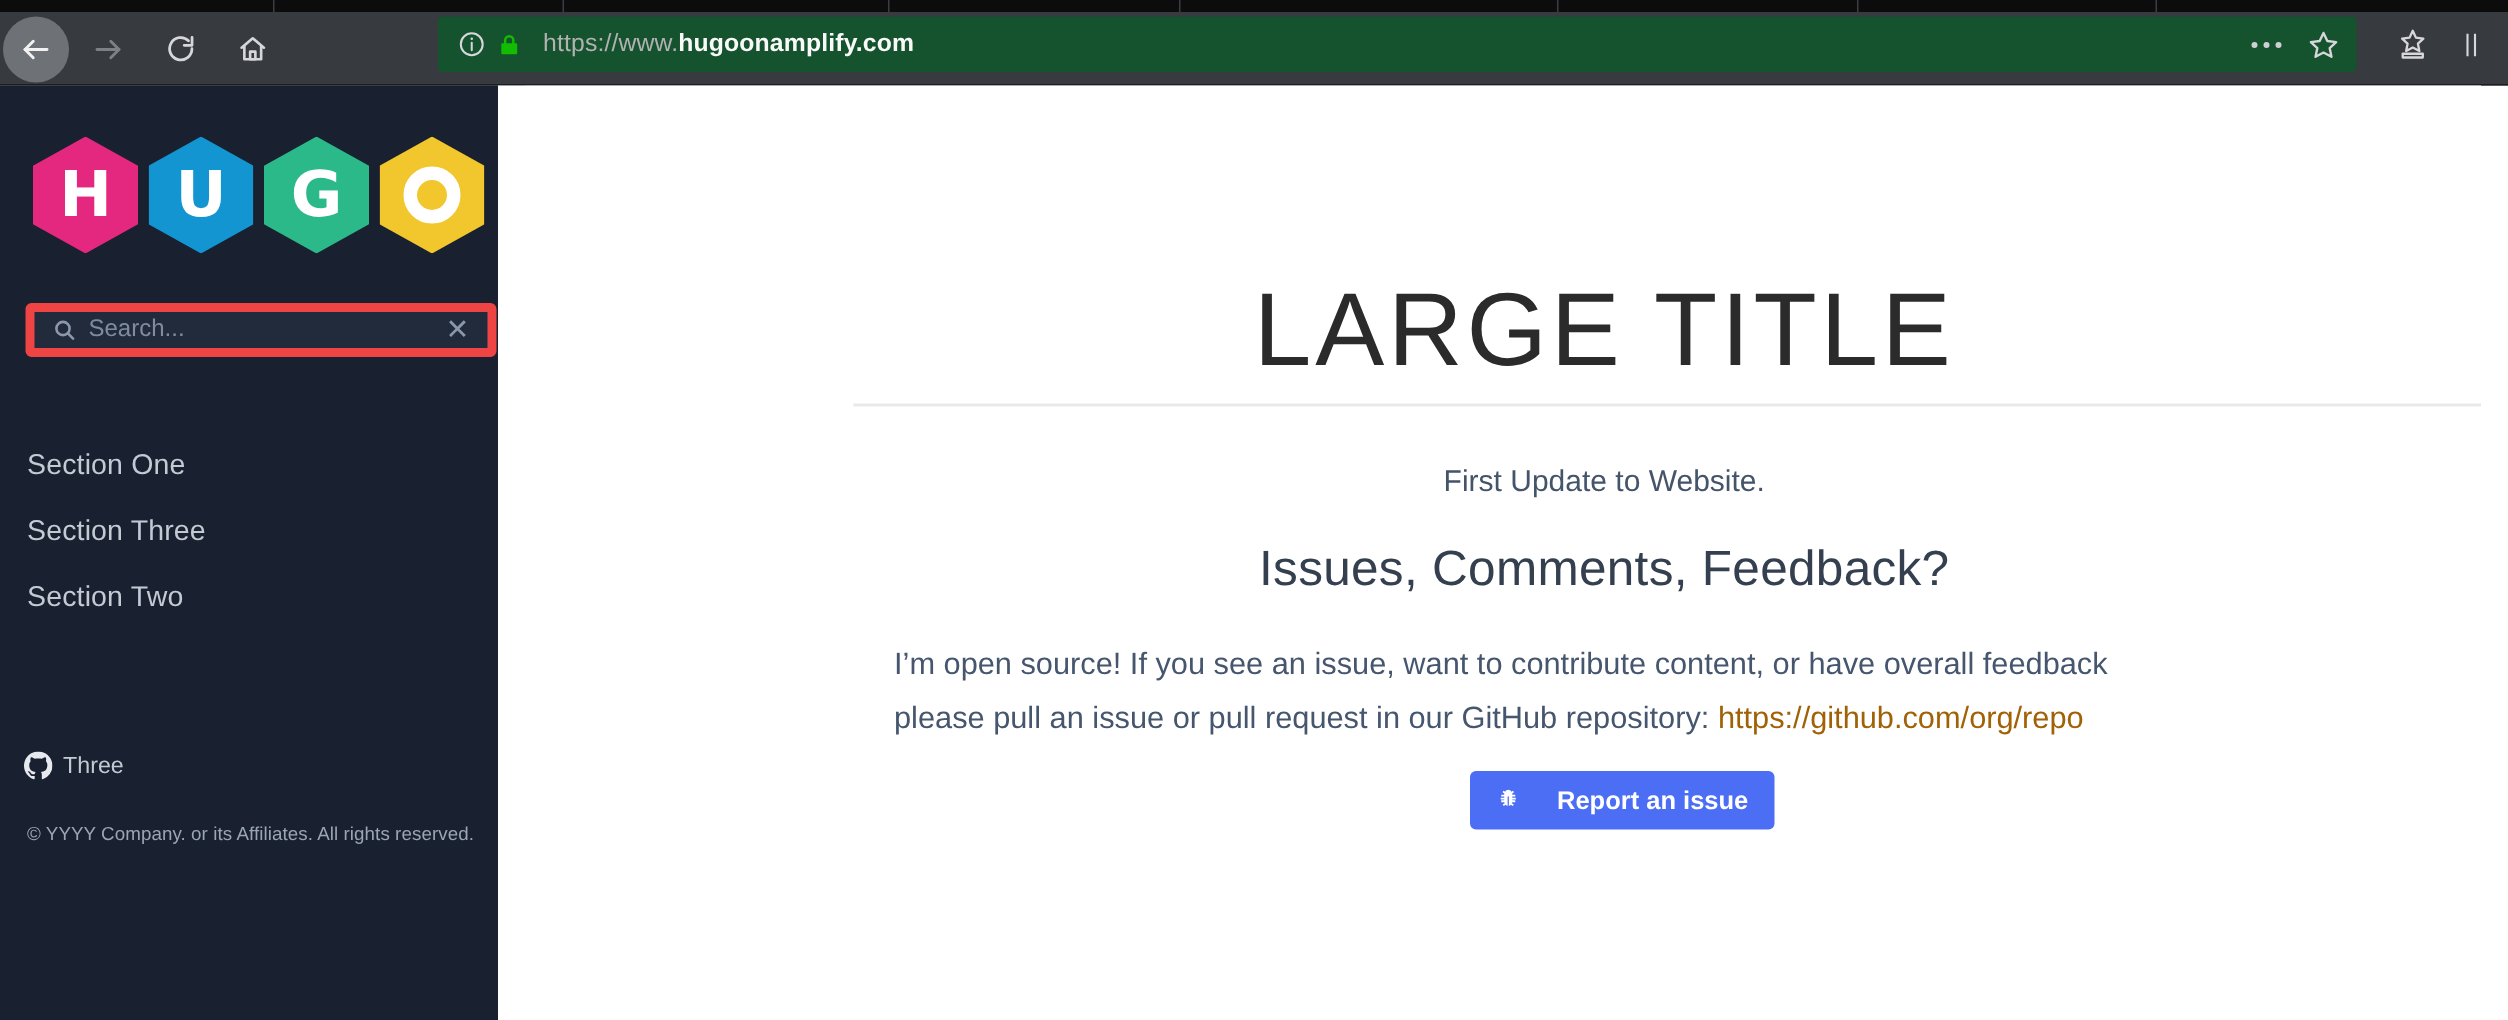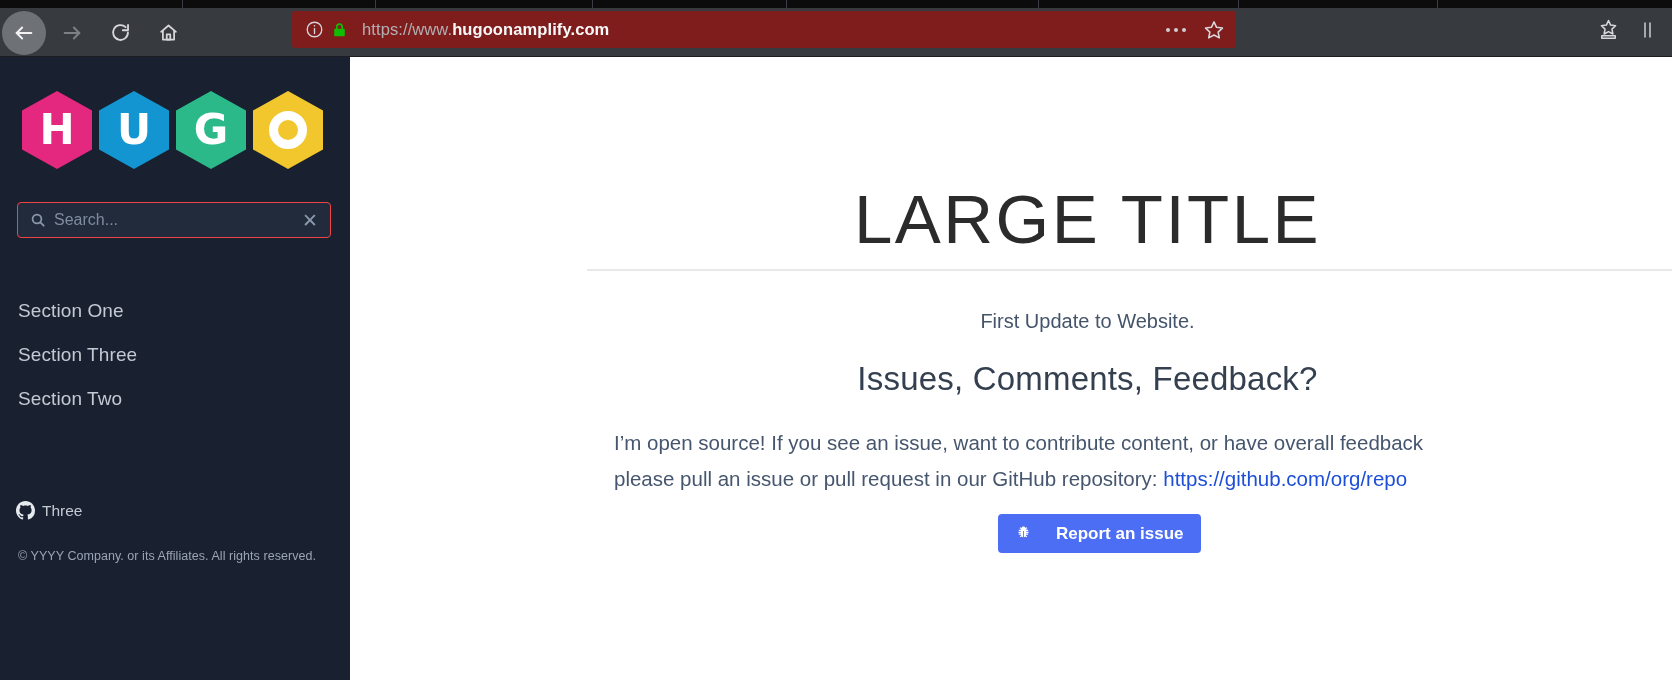--- a/index.html
+++ b/index.html
@@ -65,23 +65,23 @@
     color: #f2f2f3;
     margin-left: 2px;
   }
   .nav-btn.fwd { color: #7d8186; }
   .nav-btn svg { display: block; }
 
   .urlbar {
     position: absolute;
     top: 11px;
     left: 292px;
-    width: 944px;
+    width: 1279px;
     height: 37px;
-    background: #7f1d1d;
+    background: #14532d;
     border-radius: 3px;
     display: flex;
     align-items: center;
     padding: 0 6px 0 10px;
   }
   .url-ident {
     width: 24px; height: 24px;
     display: flex; align-items: center; justify-content: center;
     color: #d7d7db;
     flex: none;
@@ -176,21 +176,21 @@
     border: 9px solid #ffffff;
   }
 
   .search-wrap {
     position: absolute;
     top: 145px;
     left: 17px;
     width: 314px;
     height: 36px;
     background: #222b3c;
-    border: 1px solid #ef4444;
+    border: 6px solid #ef4444;
     border-radius: 4px;
     display: flex;
     align-items: center;
     padding: 0 8px;
   }
   .search-icon { color: #8b98ac; display: flex; align-items: center; margin: 0 8px 0 4px; }
   .search-input {
     flex: 1;
     background: transparent;
     border: none;
@@ -244,21 +244,21 @@
     width: 320px;
     font-size: 12.5px;
     color: #9aa5b5;
     letter-spacing: 0.05px;
   }
 
   
   .main {
     position: absolute;
     top: 57px;
-    left: 350px;
+    left: 332px;
     width: 1322px;
     height: 623px;
     background: #ffffff;
     overflow: hidden;
     padding-left: 16px;
   }
 
   .page-title {
     position: absolute;
     top: 123px;
@@ -309,21 +309,21 @@
   .body-copy {
     position: absolute;
     top: 368px;
     left: 264px;
     width: 1300px;
     font-size: 20.5px;
     line-height: 36px;
     color: #45566e;
   }
   .body-copy .repo-link {
-    color: #1d4ed8;
+    color: #a16207;
     text-decoration: none;
   }
 
   .report-btn {
     position: absolute;
     top: 457px;
     left: 648px;
     height: 39px;
     background: #4c6ef5;
     border: none;

